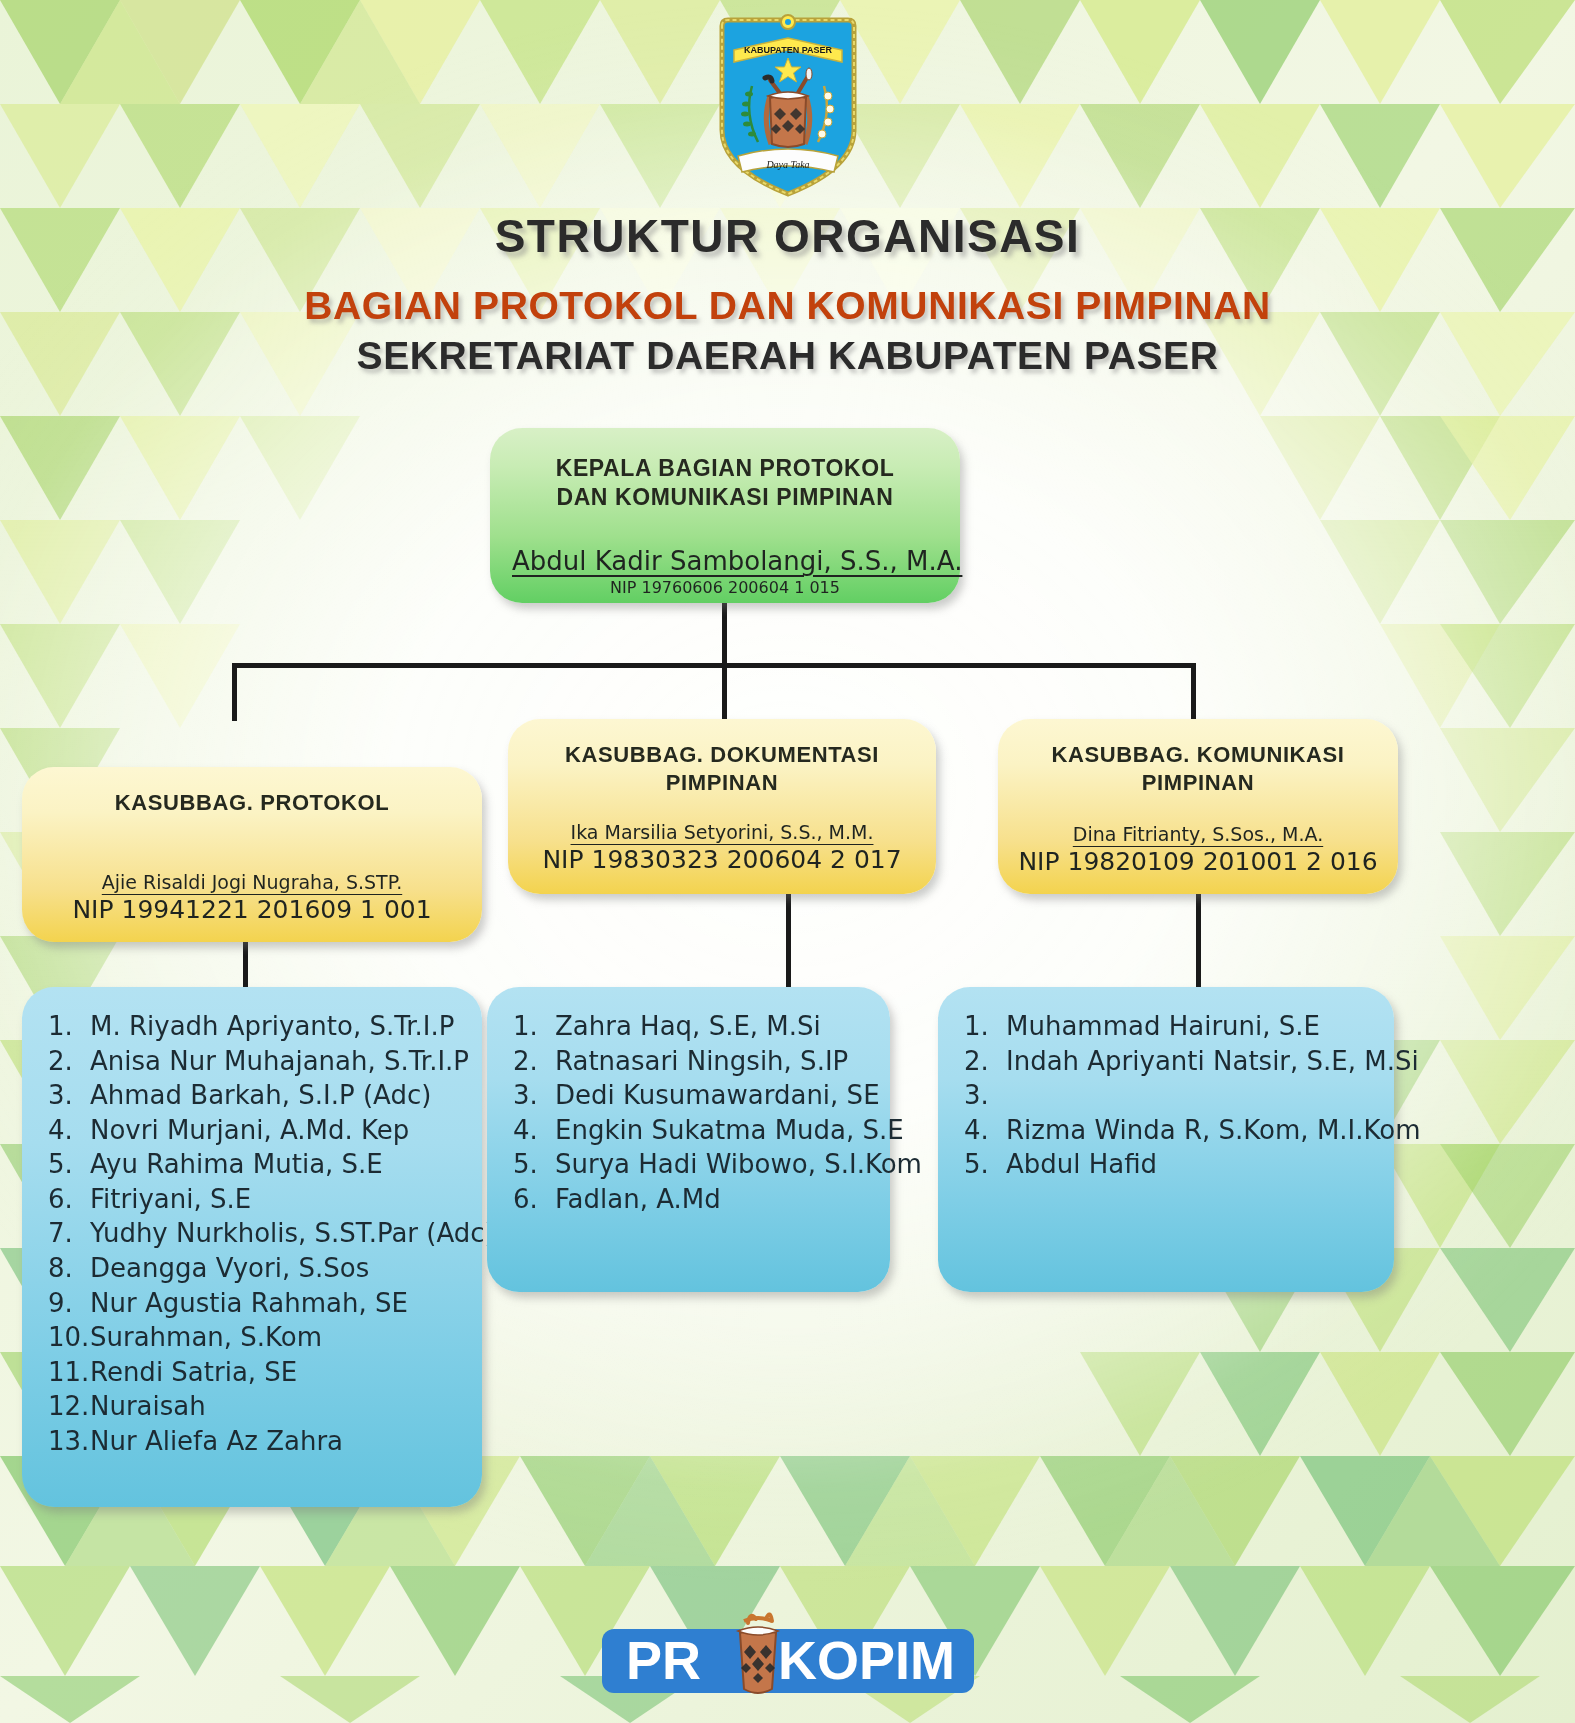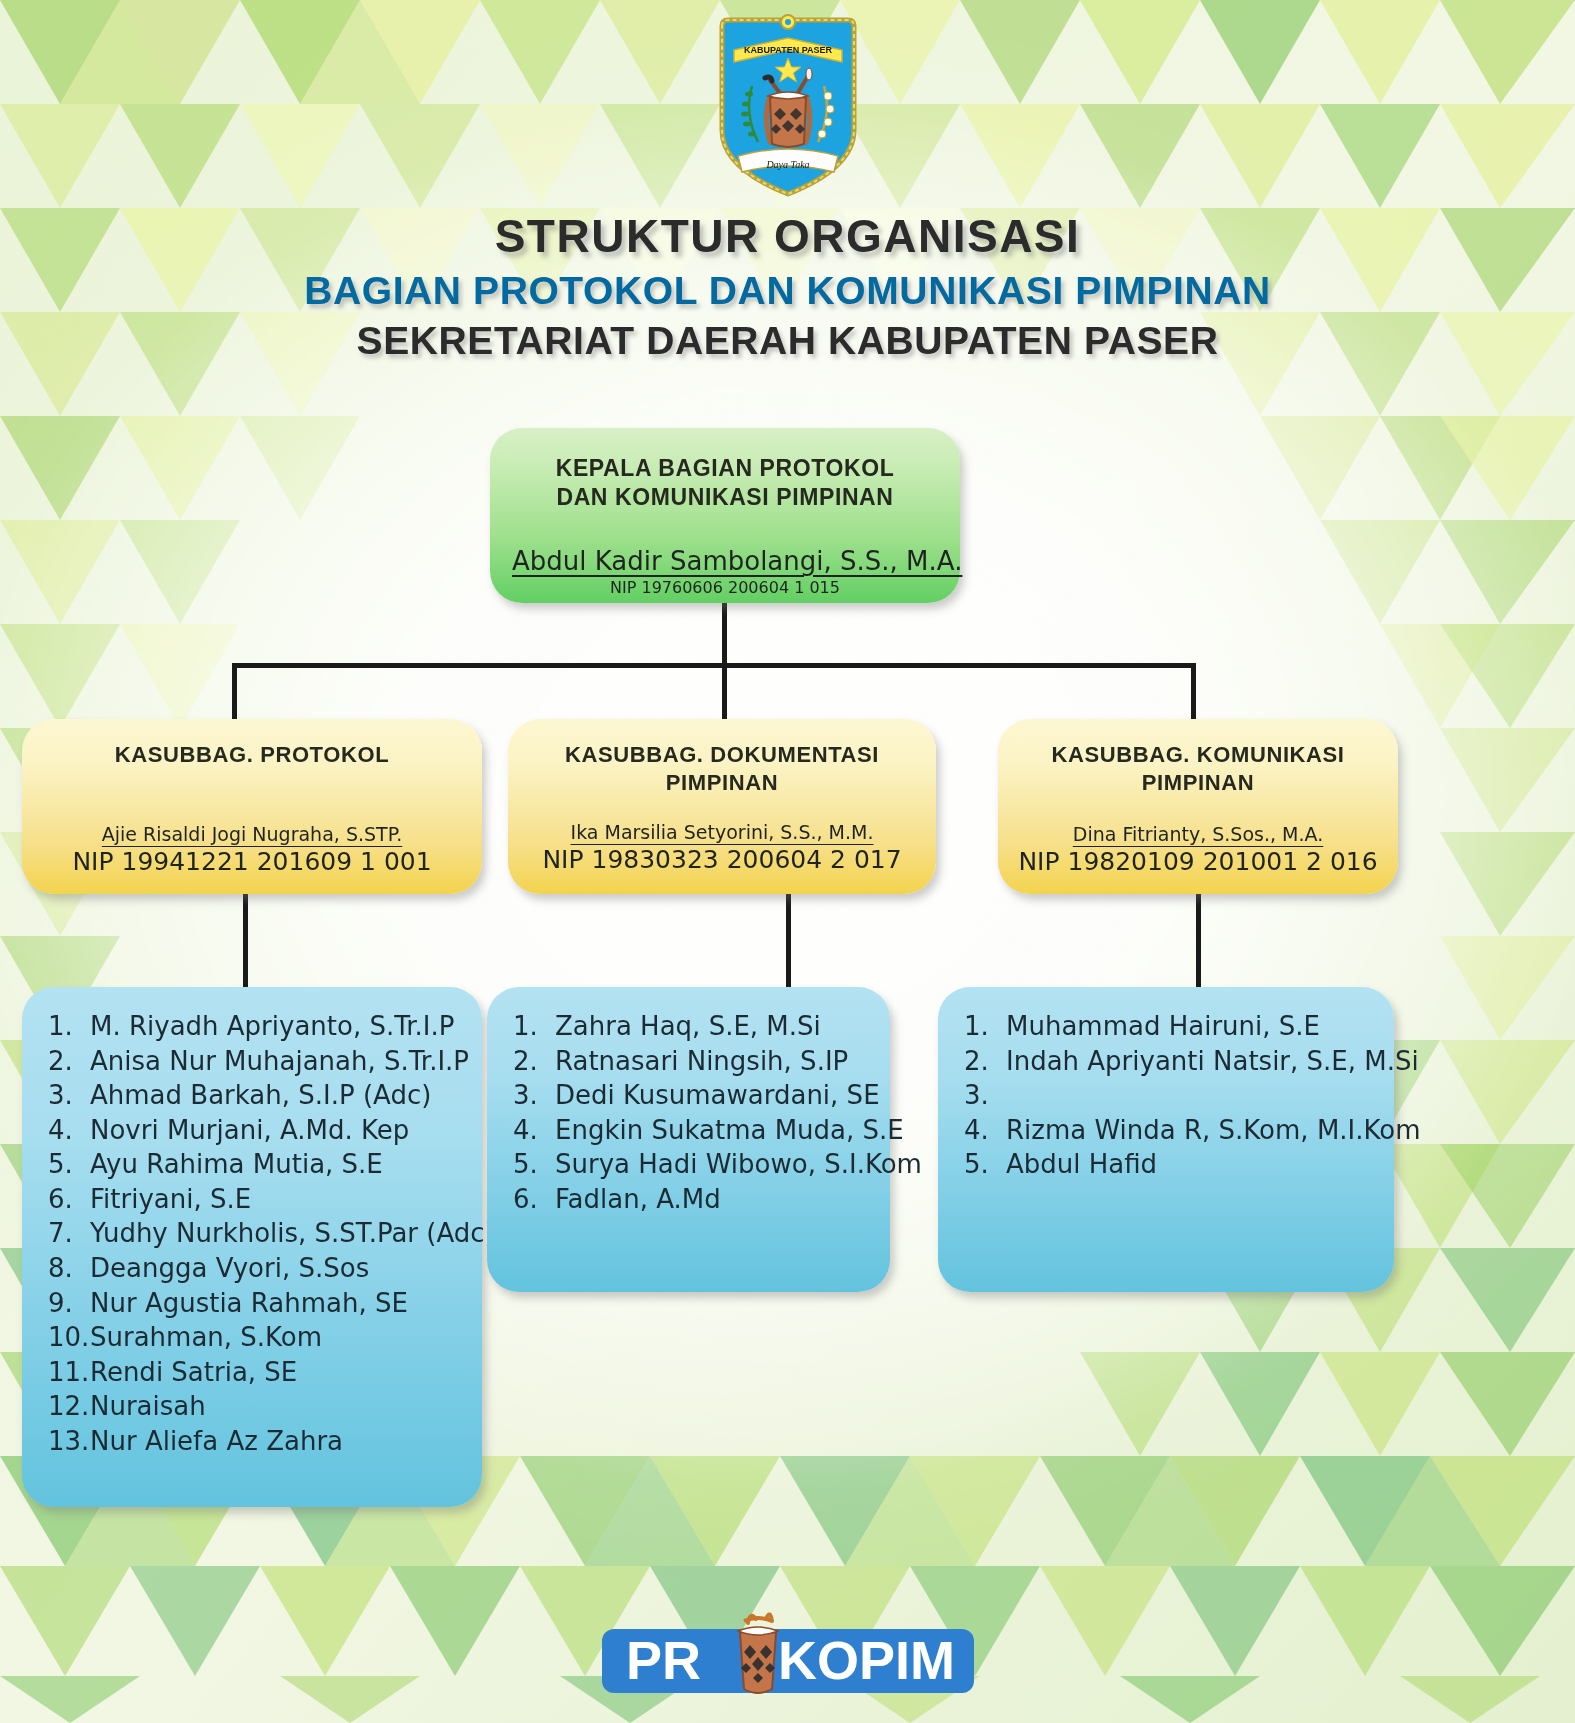--- a/index.html
+++ b/index.html
@@ -62,23 +62,23 @@
     letter-spacing: 1.5px;
     color: #2b2b2b;
     text-shadow: 4px 5px 5px rgba(140,140,140,0.55);
     line-height: 1.05;
   }
   #sub-title-1 {
     font-family: "Liberation Sans", sans-serif;
     font-weight: bold;
     font-size: 39px;
     letter-spacing: 0.6px;
-    color: #0369a1;
+    color: #c2410c;
     text-shadow: 3px 4px 4px rgba(140,140,140,0.5);
-    margin-top: 9px;
+    margin-top: 24px;
     line-height: 1.12;
   }
   #sub-title-2 {
     font-family: "Liberation Sans", sans-serif;
     font-weight: bold;
     font-size: 39px;
     letter-spacing: 0.6px;
     color: #2b2b2b;
     text-shadow: 3px 4px 4px rgba(140,140,140,0.5);
     margin-top: 6px;
@@ -138,21 +138,21 @@
   #head-card .person-name { margin-top: 33px; }
 
   
   .card-yellow {
     top: 719px;
     height: 175px;
     background: linear-gradient(180deg, #fdf7d2 0%, #fbf3c4 26%, #f7e08c 70%, #f3d34e 100%);
     padding: 22px 16px 0 16px;
     text-align: center;
   }
-  #kasubbag-0 { left: 22px;   width: 460px; }
+  #kasubbag-0 { left: 22px;   width: 460px; margin-top: 48px; }
   #kasubbag-1 { left: 508px;  width: 428px; }
   #kasubbag-2 { left: 998px;  width: 400px; }
 
   .card-yellow .role-title { font-size: 22px; }
   .card-yellow .person-name { font-size: 19px; }
   .card-yellow .person-nip  { font-size: 25px; }
   #kasubbag-0 .person-name { margin-top: 54px; }
   #kasubbag-1 .person-name { margin-top: 24px; }
   #kasubbag-2 .person-name { margin-top: 26px; }
 

